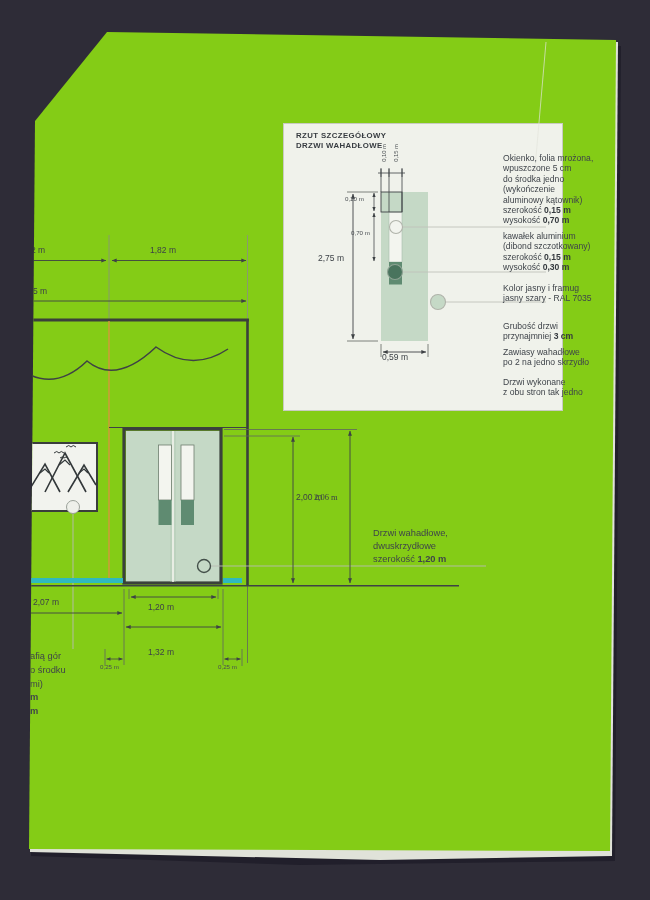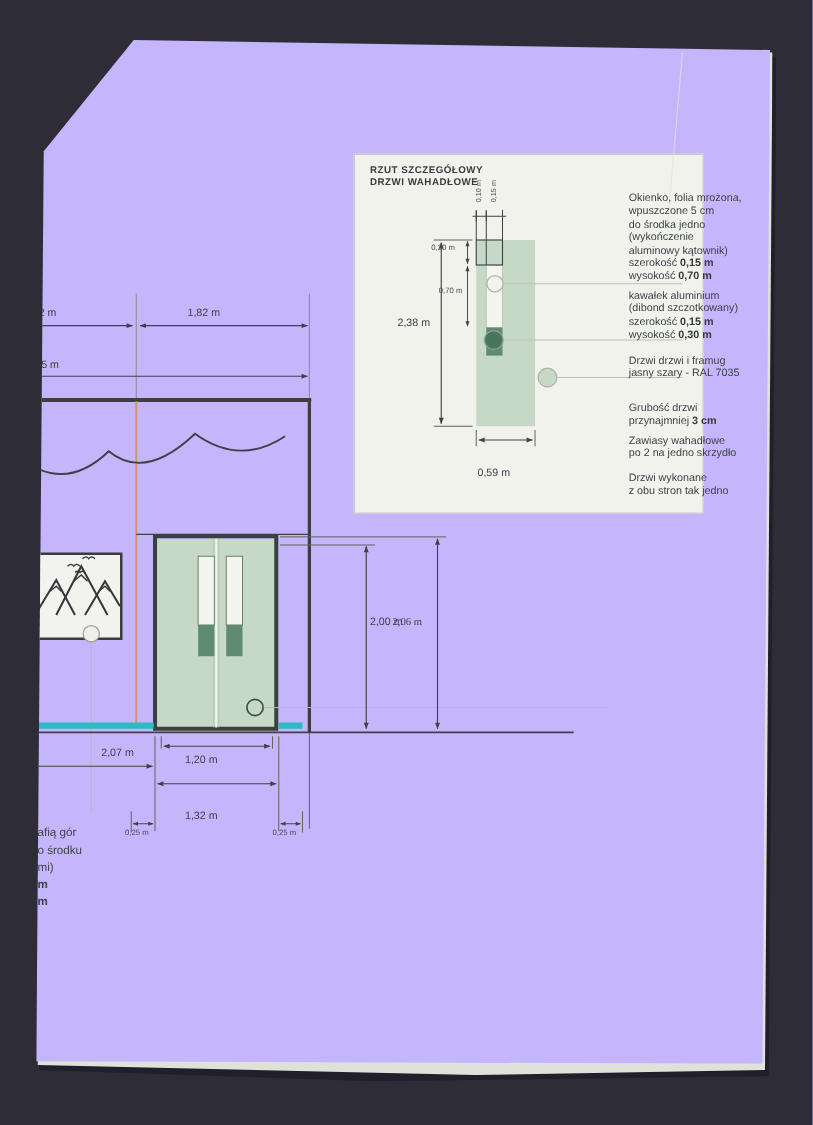--- a/index.html
+++ b/index.html
@@ -5,21 +5,21 @@
   html,body{margin:0;padding:0;}
   body{
     width:650px;height:900px;position:relative;overflow:hidden;
     background:#2e2c37;
     font-family:"Liberation Sans", sans-serif;
   }
   #shadow-sheet{position:absolute;inset:0;background:#211f2b;
     clip-path:polygon(112px 38px,621px 46px,615px 861px,300px 865px,31px 856px,37px 124px);}
   #under-sheet{position:absolute;inset:0;background:#e0e2d9;
     clip-path:polygon(110px 34px,618px 42px,612px 856px,380px 860px,30px 852px,36px 122px);}
-  #paper{position:absolute;inset:0;background:#c4b5fd;
+  #paper{position:absolute;inset:0;background:#84cc16;
     clip-path:polygon(107px 32px,616px 40px,610px 851px,29px 849px,35px 121px);}
   #detail-box{position:absolute;left:283px;top:123px;width:280px;height:288px;
     background:#f0f2eb;border:1px solid #c9cbc2;box-sizing:border-box;}
   svg{position:absolute;left:0;top:0;}
   .lbl{position:absolute;color:#3d4247;white-space:nowrap;line-height:1;}
   .s85{font-size:8.5px;}
   .s6{font-size:6.2px;color:#494e52;}
   .rot{transform:rotate(-90deg);transform-origin:center center;font-size:5.8px;
        width:30px;text-align:center;color:#494e52;}
   .ctr{}
@@ -152,68 +152,73 @@
 
   <div class="lbl title" style="left:296px;top:131px;">
     <div>RZUT SZCZEGÓŁOWY</div>
     <div>DRZWI WAHADŁOWE</div>
   </div>
 
   <div class="lbl rot" style="left:370px;top:150px;">0,10 m</div>
   <div class="lbl rot" style="left:382px;top:150px;">0,15 m</div>
   <div class="lbl s6" style="left:345px;top:196px;">0,20 m</div>
   <div class="lbl s6" style="left:351px;top:230px;">0,70 m</div>
-  <div class="lbl s85" style="left:318px;top:254px;">2,38 m</div>
-  <div class="lbl s85 ctr" style="left:382px;top:374px;width:44px;">0,59 m</div>
+  <div class="lbl s85" style="left:318px;top:254px;">2,75 m</div>
+  <div class="lbl s85 ctr" style="left:382px;top:353px;width:44px;">0,59 m</div>
 
   <div class="lbl ann" style="left:455px;top:153px;">
     <div><span>Okienko, folia mrożona,</span><b></b></div>
     <div><span>wpuszczone 5 cm</span><b></b></div>
     <div><span>do środka jedno</span><b></b></div>
     <div><span>(wykończenie</span><b></b></div>
     <div><span>aluminowy kątownik)</span><b></b></div>
     <div><span>szerokość </span><b>0,15 m</b></div>
     <div><span>wysokość </span><b>0,70 m</b></div>
   </div>
   <div class="lbl ann" style="left:455px;top:231px;">
     <div><span>kawałek aluminium</span><b></b></div>
     <div><span>(dibond szczotkowany)</span><b></b></div>
     <div><span>szerokość </span><b>0,15 m</b></div>
     <div><span>wysokość </span><b>0,30 m</b></div>
   </div>
   <div class="lbl ann" style="left:455px;top:283px;">
-    <div><span>Drzwi drzwi i framug</span><b></b></div>
+    <div><span>Kolor jasny i framug</span><b></b></div>
     <div><span>jasny szary - RAL 7035</span><b></b></div>
   </div>
   <div class="lbl ann" style="left:455px;top:321px;">
     <div><span>Grubość drzwi</span><b></b></div>
     <div><span>przynajmniej </span><b>3 cm</b></div>
   </div>
   <div class="lbl ann" style="left:455px;top:347px;">
     <div><span>Zawiasy wahadłowe</span><b></b></div>
     <div><span>po 2 na jedno skrzydło</span><b></b></div>
   </div>
   <div class="lbl ann" style="left:455px;top:377px;">
     <div><span>Drzwi wykonane</span><b></b></div>
     <div><span>z obu stron tak jedno</span><b></b></div>
   </div>
 
   <div class="lbl s85" style="left:31px;top:246px;">2 m</div>
   <div class="lbl s85 ctr" style="left:150px;top:246px;width:56px;">1,82 m</div>
   <div class="lbl s85" style="left:33px;top:287px;">5 m</div>
   <div class="lbl s85" style="left:256px;top:493px;margin-left:40px;">2,00 m</div>
   <div class="lbl s85" style="left:314px;top:493px;font-family:Liberation Serif, serif;">2,06 m</div>
-  <div class="lbl s85" style="left:33px;top:598px;margin-left:48px;">2,07 m</div>
+  <div class="lbl s85" style="left:33px;top:598px;">2,07 m</div>
   <div class="lbl s85 ctr" style="left:148px;top:603px;width:50px;">1,20 m</div>
   <div class="lbl s85 ctr" style="left:148px;top:631px;width:50px;margin-top:17px;">1,32 m</div>
   <div class="lbl s6 ctr" style="left:100px;top:664px;width:28px;">0,25 m</div>
   <div class="lbl s6 ctr" style="left:218px;top:664px;width:28px;">0,25 m</div>
 
-
-  <div class="lbl caption" style="left:30px;top:650px;margin-top:10px;">
+  <div class="lbl door-label" style="left:373px;top:527px;">
+    <div>Drzwi wahadłowe,</div>
+    <div>dwuskrzydłowe</div>
+    <div><span>szerokość </span><b>1,20 m</b></div>
+  </div>
+
+  <div class="lbl caption" style="left:30px;top:650px;">
     <div>afią gór</div>
     <div>o środku</div>
     <div>mi)</div>
     <div class="bold">m</div>
     <div class="bold">m</div>
   </div>
 
 </div>
 
 </body></html>

